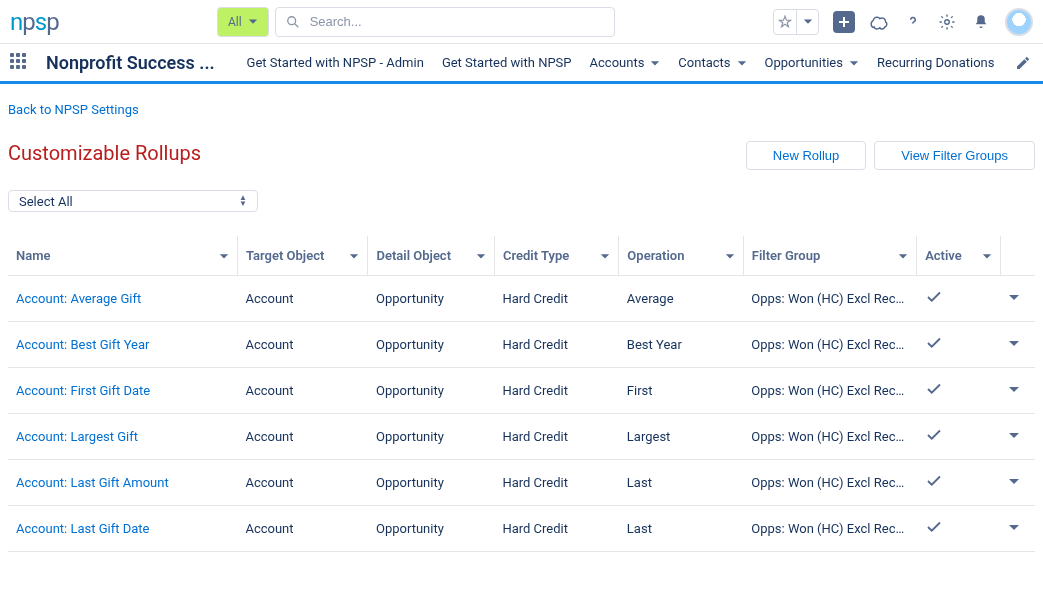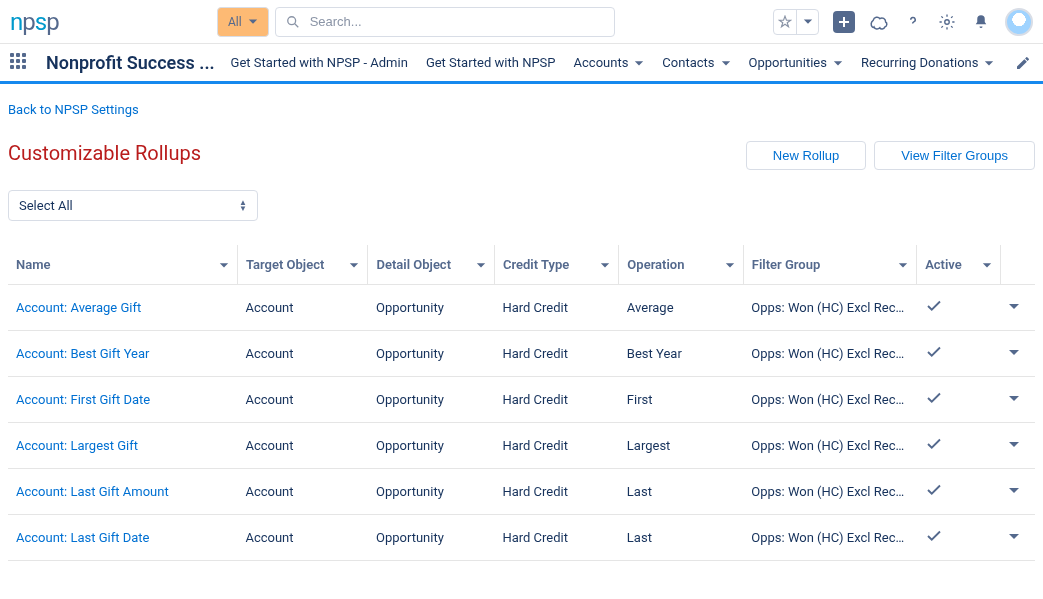--- a/index.html
+++ b/index.html
@@ -34,21 +34,21 @@
     gap: 6px;
   }
   .objswitch {
     display: flex;
     align-items: center;
     gap: 6px;
     padding: 0 10px;
     height: 30px;
     border: 1px solid #d8dde6;
     border-radius: 4px;
-    background: #fdba74;
+    background: #bef264;
     color: #54698d;
     font-size: 12px;
   }
   .search-wrap {
     display: flex;
     align-items: center;
     gap: 8px;
     width: 340px;
     height: 30px;
     border: 1px solid #d8dde6;
@@ -120,20 +120,21 @@
     cursor: pointer;
   }
   .applauncher span { background: #54698d; border-radius: 1px; }
   .app-name { font-size: 18px; font-weight: 600; color: #16325c; white-space: nowrap; }
   .nav-items {
     display: flex;
     align-items: center;
     gap: 18px;
     flex: 1;
     overflow: hidden;
+    margin-left: 16px;
   }
   .nav-item {
     display: flex;
     align-items: center;
     gap: 6px;
     color: #16325c;
     font-size: 13px;
     white-space: nowrap;
     cursor: pointer;
   }
@@ -159,21 +160,21 @@
     border: 1px solid #d8dde6;
     background: #fff;
     color: #0070d2;
     font-size: 13px;
     padding: 6px 26px;
     border-radius: 4px;
     cursor: pointer;
   }
   .select-all {
     width: 250px;
-    height: 31px;
+    height: 22px;
     border: 1px solid #d8dde6;
     border-radius: 4px;
     padding: 0 10px;
     display: flex;
     align-items: center;
     justify-content: space-between;
     font-size: 13px;
     color: #16325c;
     margin-bottom: 24px;
     cursor: pointer;

